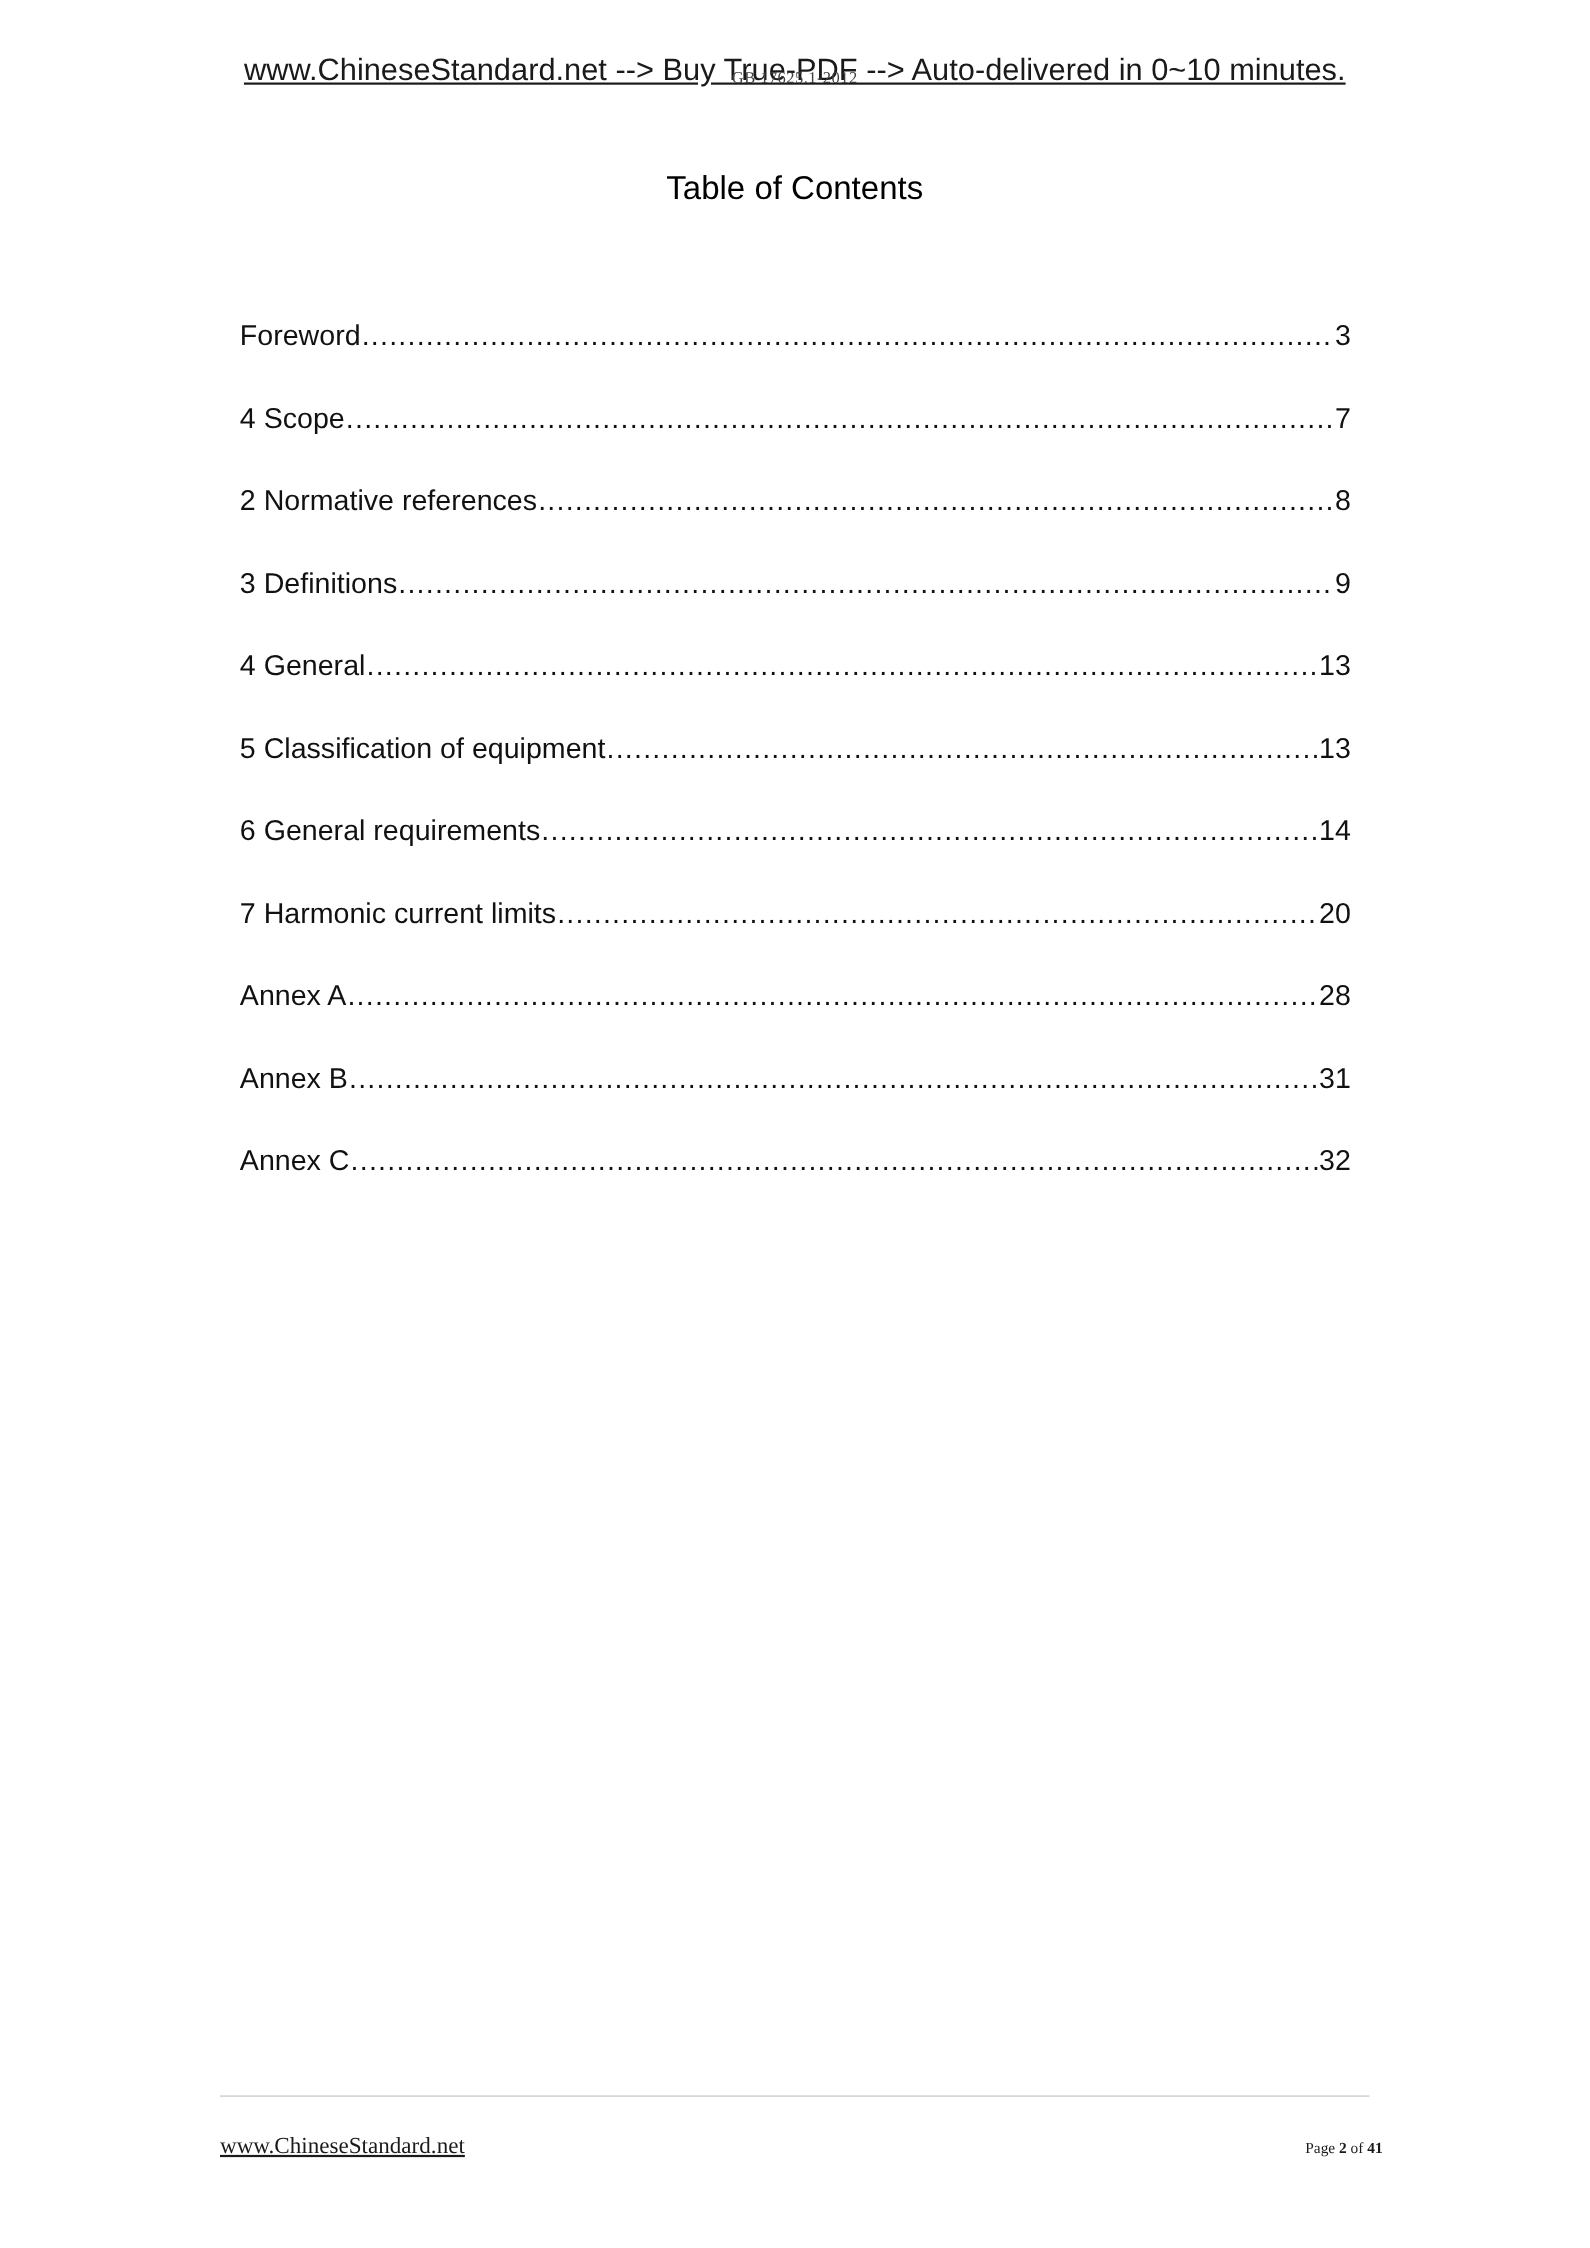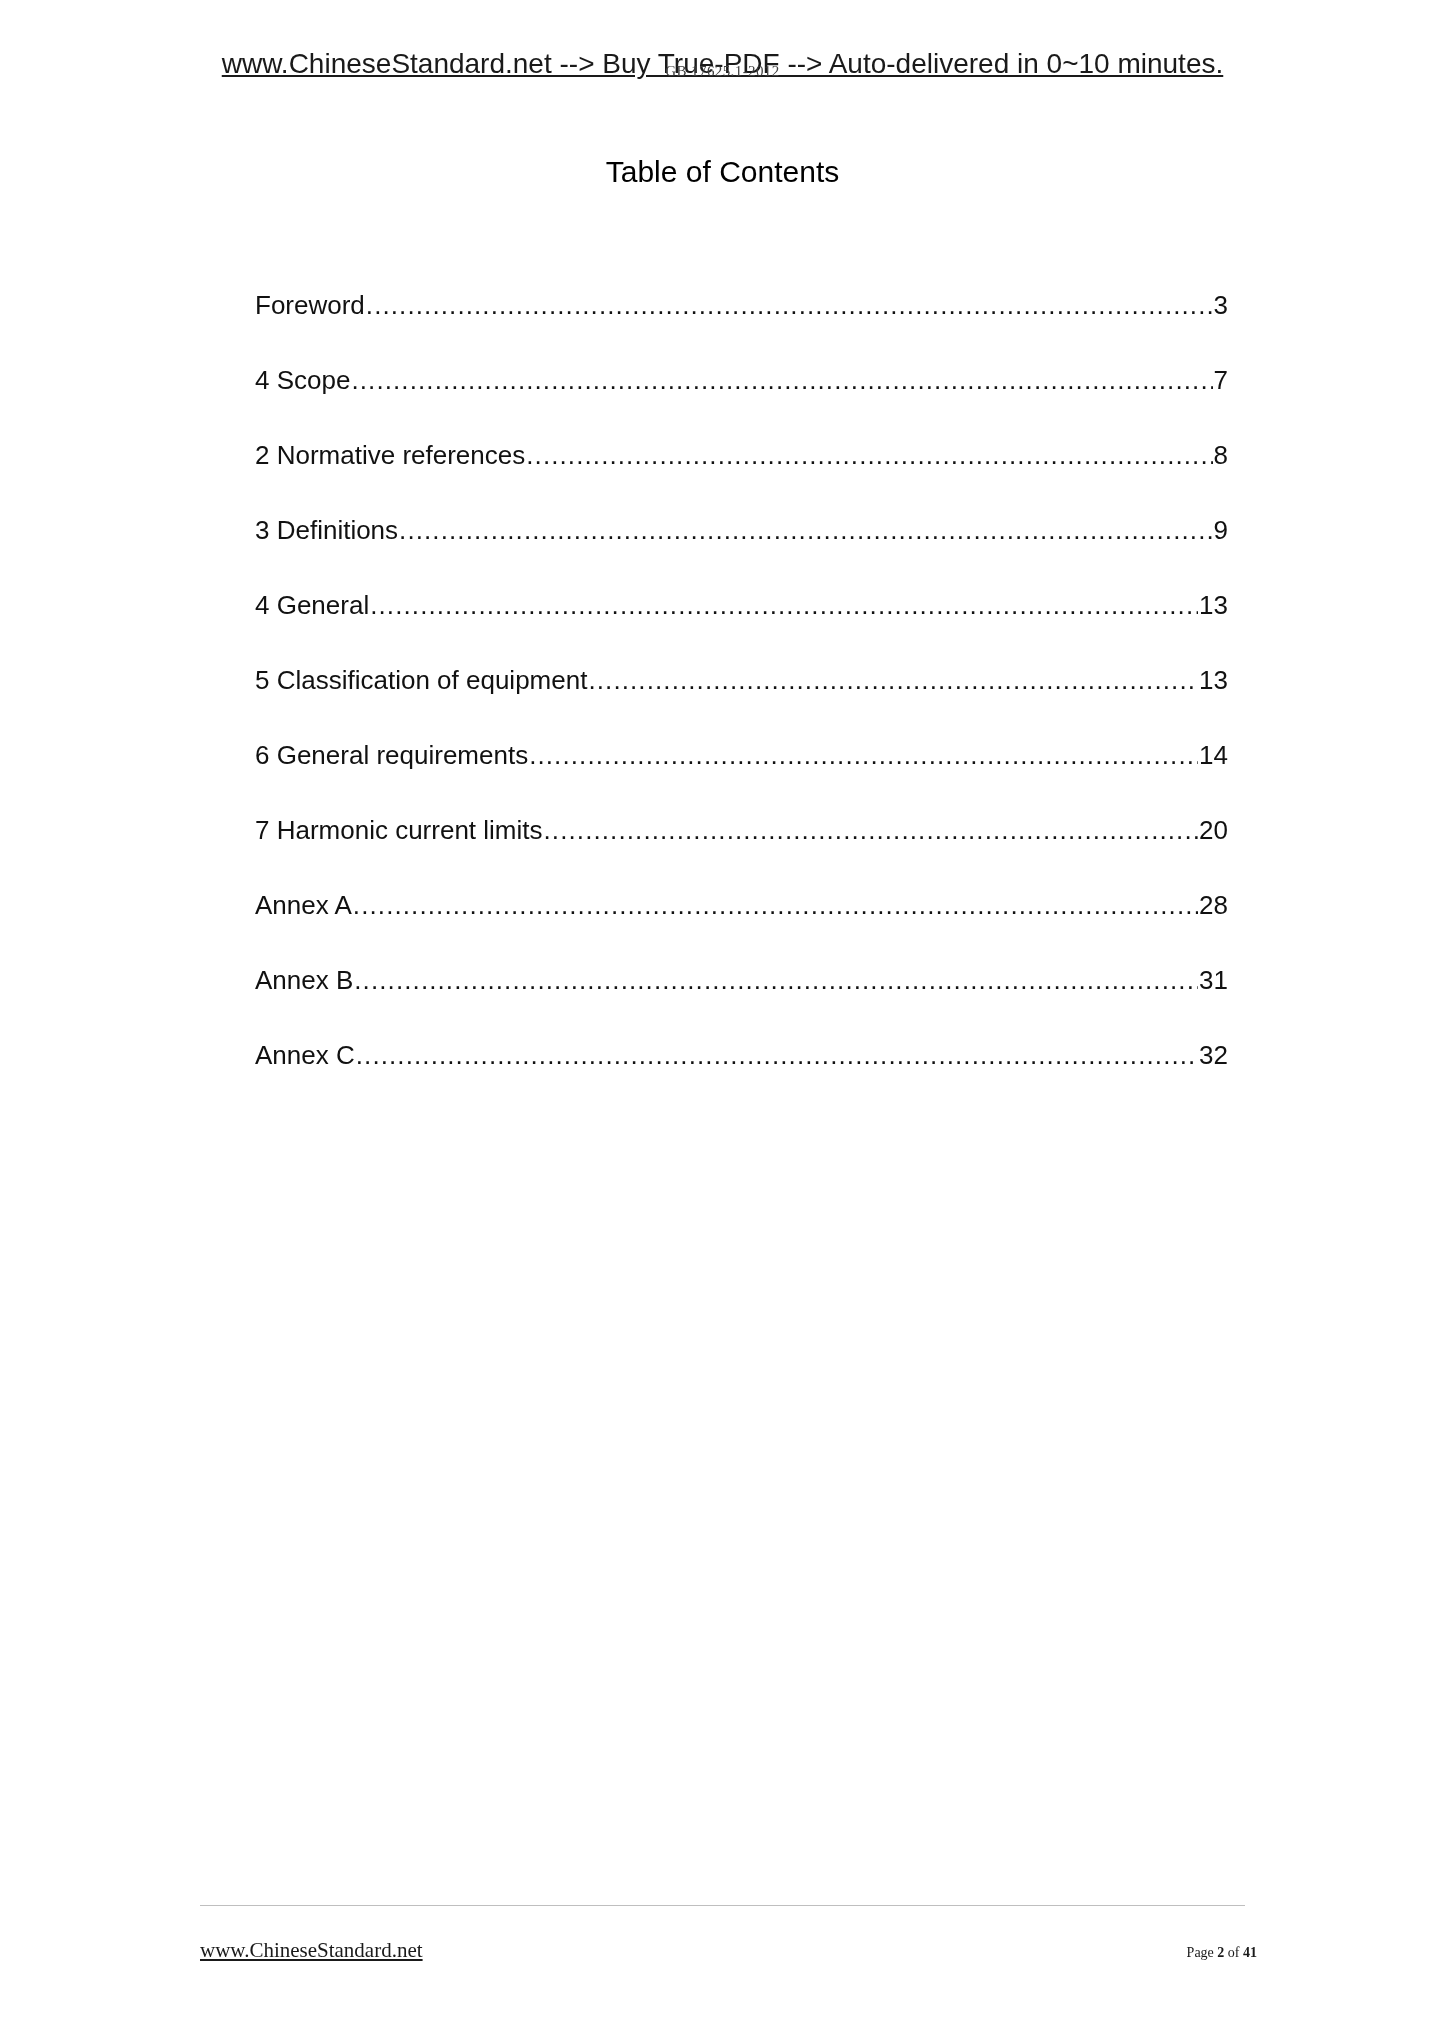--- a/index.html
+++ b/index.html
@@ -72,21 +72,20 @@
     display: flex;
     align-items: baseline;
     font-size: 26px;
     color: #111111;
     height: 75px;
     line-height: 75px;
     white-space: nowrap;
   }
   .toc-label {
     flex: 0 0 auto;
-    margin-left: 37px;
   }
   .toc-dots {
     flex: 1 1 auto;
     overflow: hidden;
     white-space: nowrap;
     margin: 0 1px;
     font-size: 26px;
     letter-spacing: 1.1px;
     color: #111111;
   }

